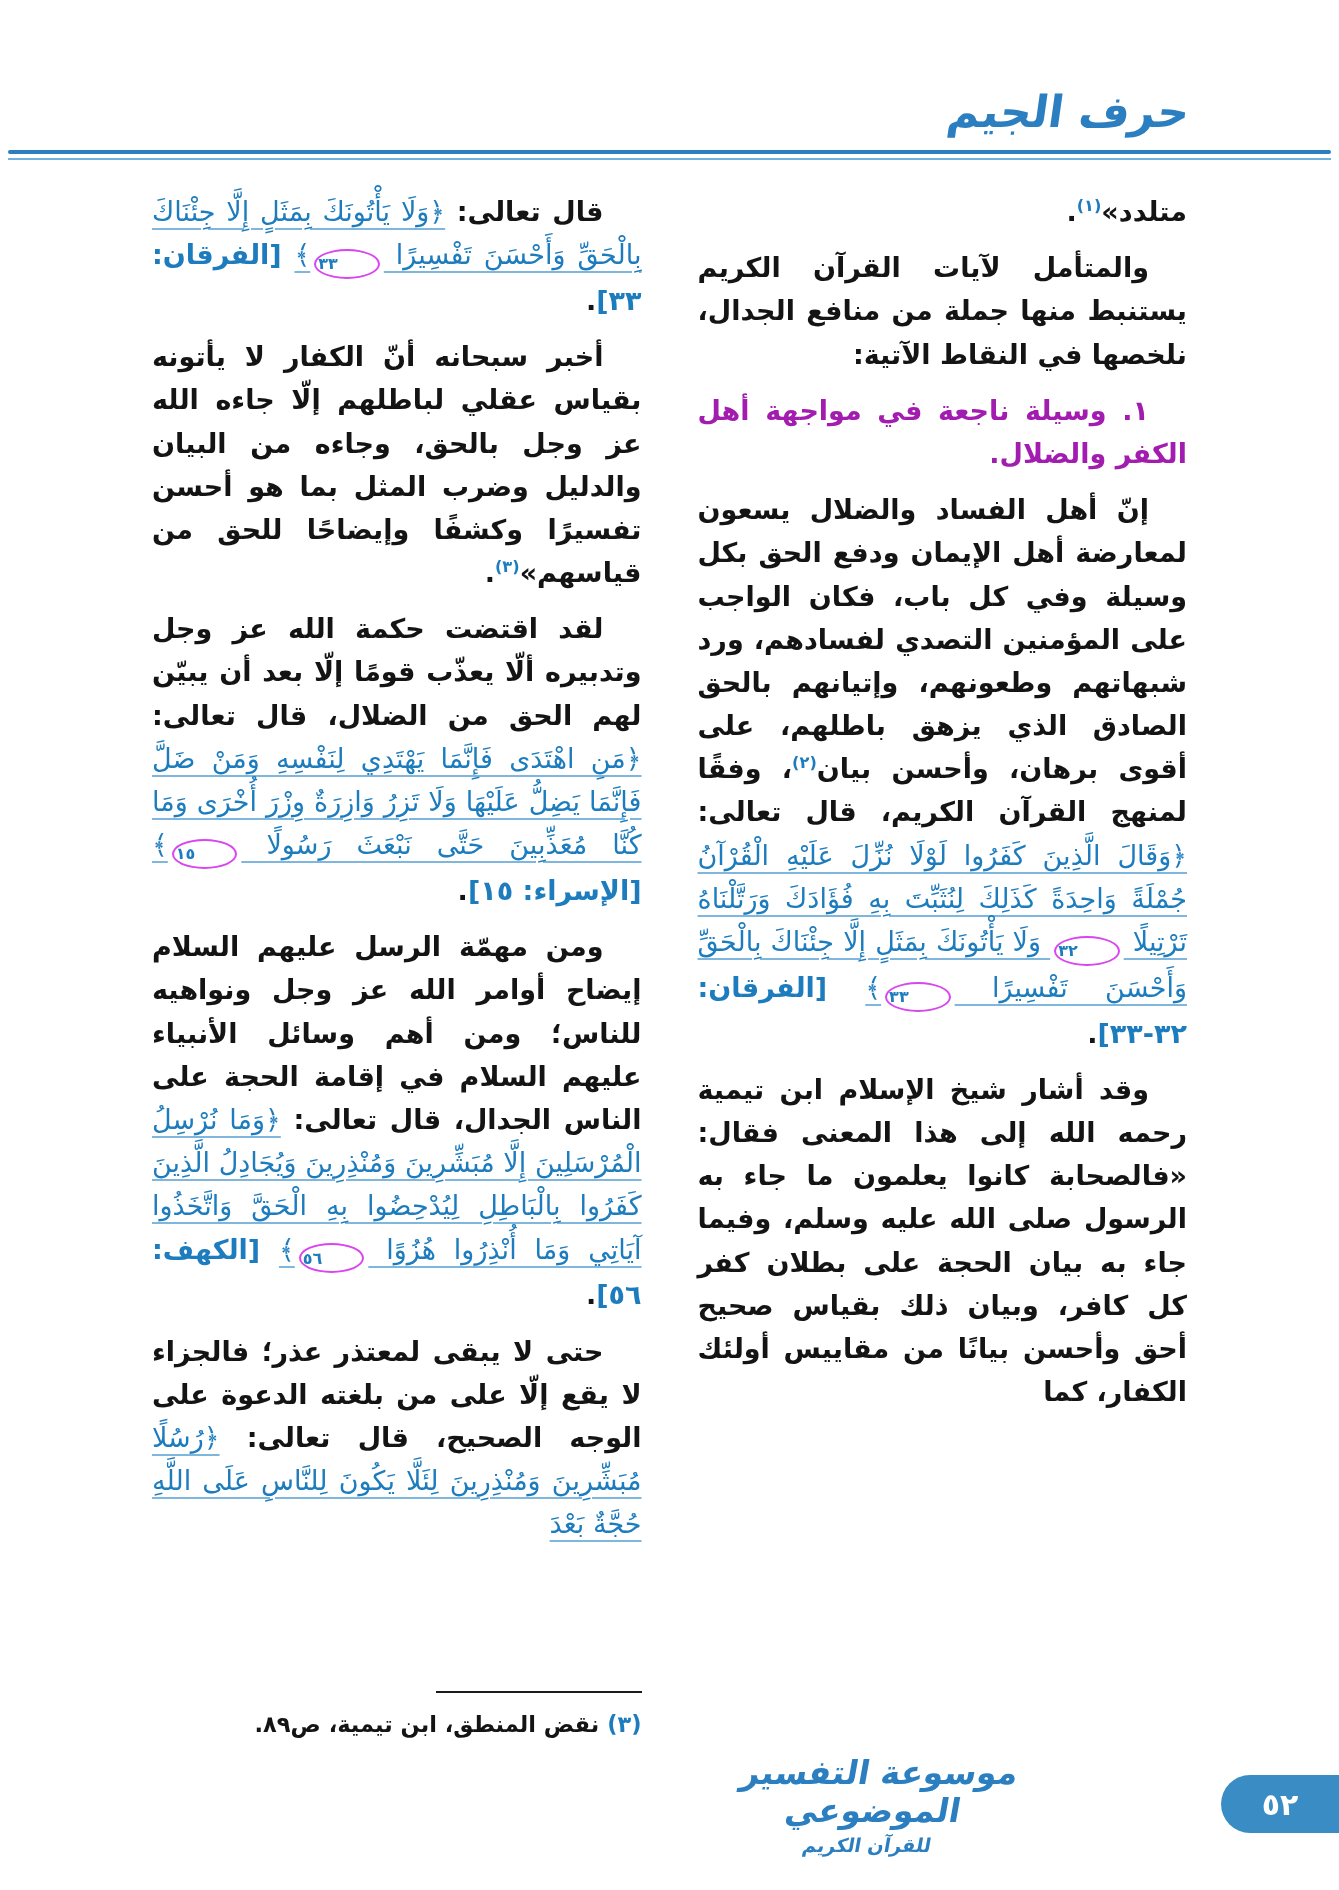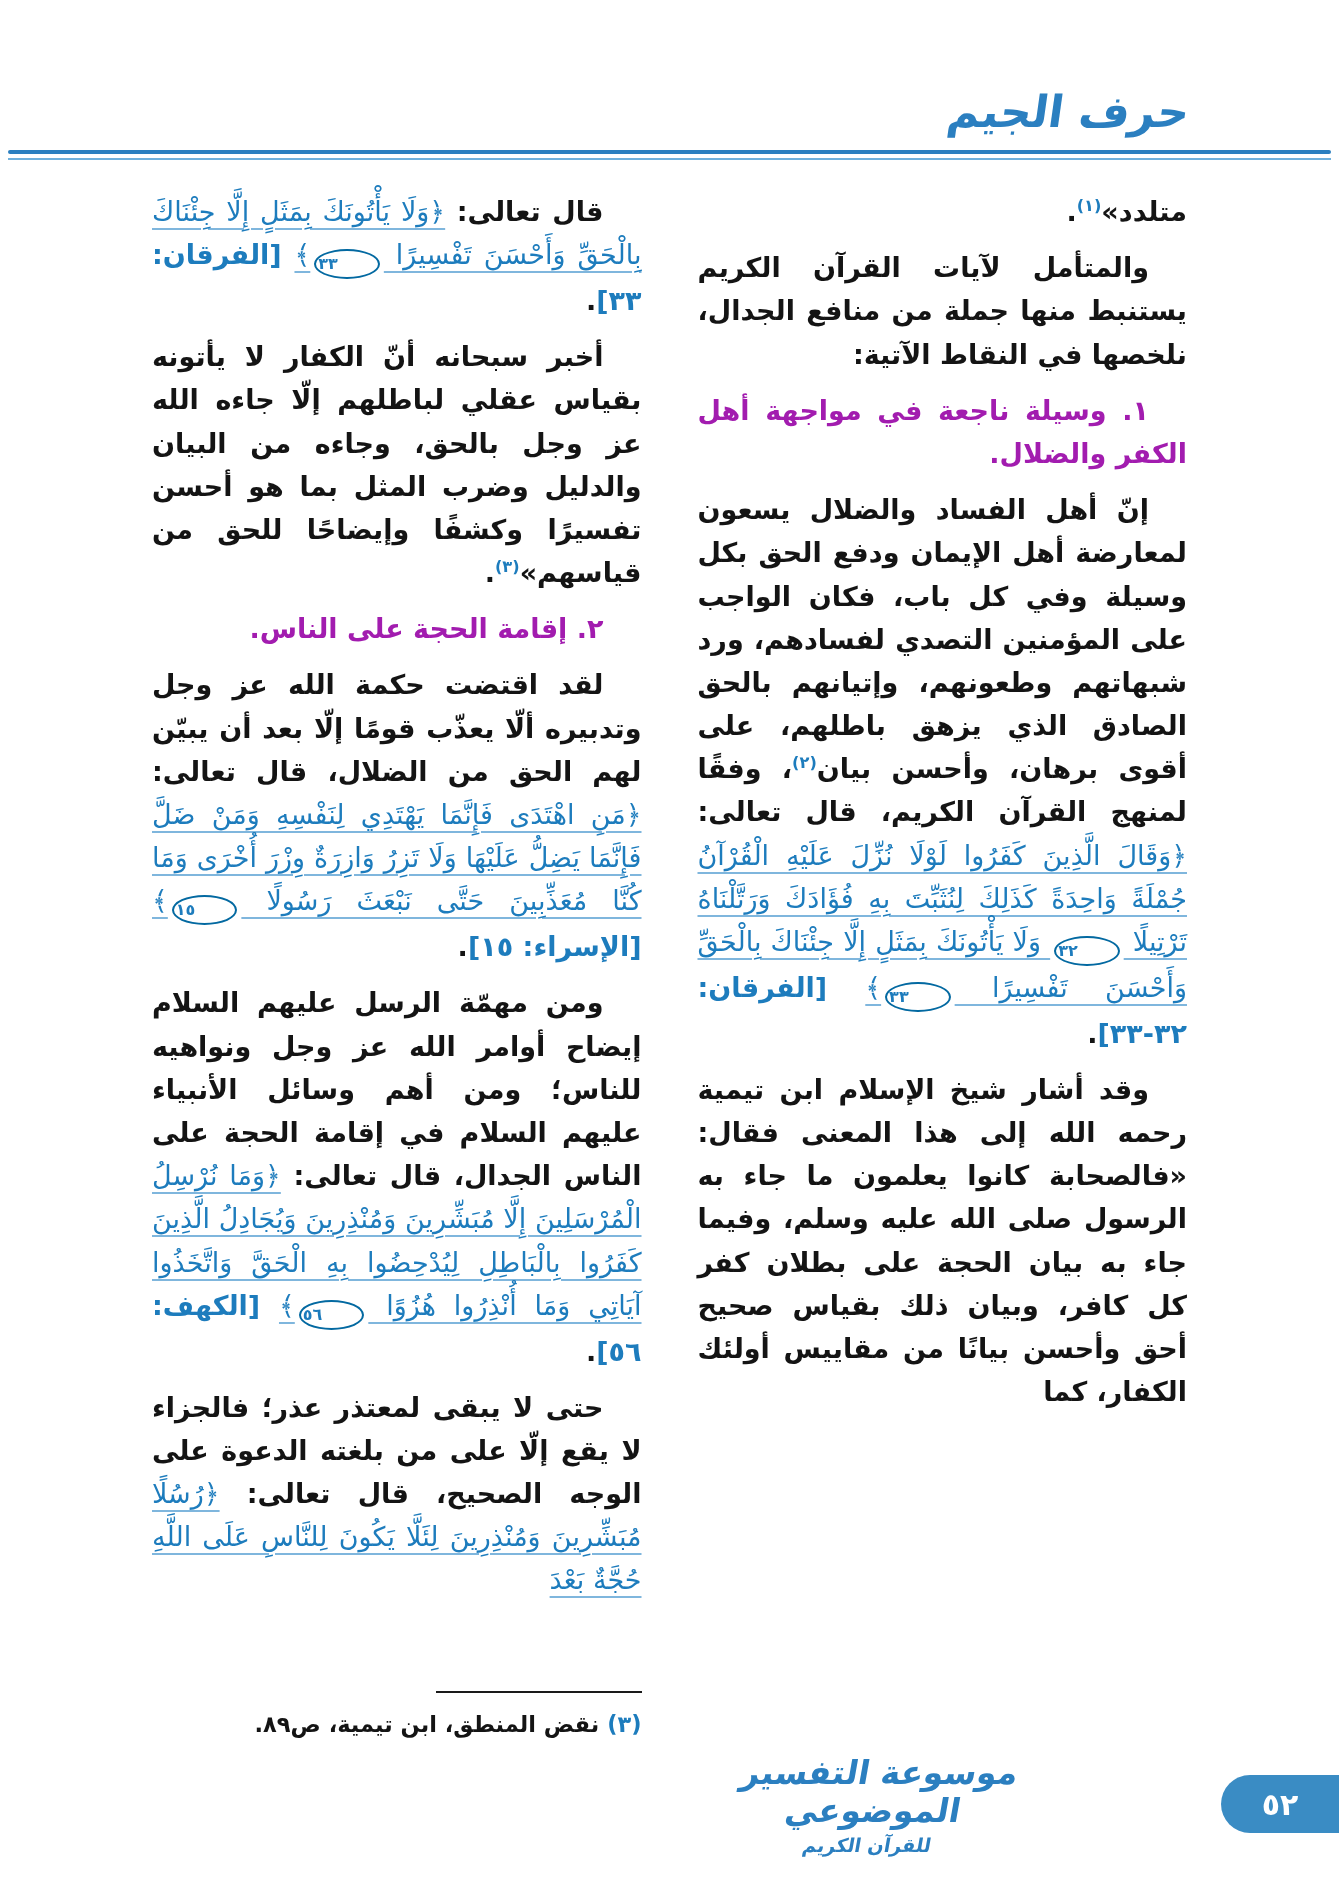--- a/index.html
+++ b/index.html
@@ -41,21 +41,21 @@
   .seg-q {
     color:#1d7cbd; font-weight:400;
     text-decoration:underline;
     text-decoration-thickness:1.5px;
     text-underline-offset:7px;
     text-decoration-color:#7fb6dd;
   }
   .seg-a {
     display:inline-flex; align-items:center; justify-content:center;
     min-width:30px; height:30px; padding:0 2px; box-sizing:border-box;
-    border:2px solid #0369a1; border-radius:50%;
+    border:2px solid #d946ef; border-radius:50%;
     color:#1d7cbd; font-size:16px; font-weight:700;
     vertical-align:-5px; margin:0 4px;
   }
   .seg-r { color:#1d7cbd; font-weight:700; }
   .seg-f { color:#1d7cbd; font-size:0.6em; vertical-align:super; font-weight:700; }
 
   .footnotes { margin-top:auto; padding-top:8px; }
   .fn-rule-long  { height:2.5px; background:#1a1a1a; margin-bottom:16px; }
   .fn-rule-short { height:2.5px; background:#1a1a1a; width:42%; margin-bottom:14px; }
   .fn {
@@ -102,21 +102,20 @@
           <p class="block heading indent"><span class="seg-t">١. وسيلة ناجعة في مواجهة أهل الكفر والضلال.</span></p>
           <p class="block para indent"><span class="seg-t">إنّ أهل الفساد والضلال يسعون لمعارضة أهل الإيمان ودفع الحق بكل وسيلة وفي كل باب، فكان الواجب على المؤمنين التصدي لفسادهم، ورد شبهاتهم وطعونهم، وإتيانهم بالحق الصادق الذي يزهق باطلهم، على أقوى برهان، وأحسن بيان</span><span class="seg-f">(٢)</span><span class="seg-t">، وفقًا لمنهج القرآن الكريم، قال تعالى: </span><span class="seg-q">﴿وَقَالَ الَّذِينَ كَفَرُوا لَوْلَا نُزِّلَ عَلَيْهِ الْقُرْآنُ جُمْلَةً وَاحِدَةً كَذَلِكَ لِنُثَبِّتَ بِهِ فُؤَادَكَ وَرَتَّلْنَاهُ تَرْتِيلًا </span><span class="seg-a">٣٢</span><span class="seg-q"> وَلَا يَأْتُونَكَ بِمَثَلٍ إِلَّا جِئْنَاكَ بِالْحَقِّ وَأَحْسَنَ تَفْسِيرًا </span><span class="seg-a">٣٣</span><span class="seg-q">﴾</span><span class="seg-t"> </span><span class="seg-r">[الفرقان: ٣٢-٣٣]</span><span class="seg-t">.</span></p>
           <p class="block para indent"><span class="seg-t">وقد أشار شيخ الإسلام ابن تيمية رحمه الله إلى هذا المعنى فقال: «فالصحابة كانوا يعلمون ما جاء به الرسول صلى الله عليه وسلم، وفيما جاء به بيان الحجة على بطلان كفر كل كافر، وبيان ذلك بقياس صحيح أحق وأحسن بيانًا من مقاييس أولئك الكفار، كما</span></p>
         </div>
     </div>
 
     <div class="col">
       <div id="left-blocks">
           <p class="block para indent"><span class="seg-t">قال تعالى: </span><span class="seg-q">﴿وَلَا يَأْتُونَكَ بِمَثَلٍ إِلَّا جِئْنَاكَ بِالْحَقِّ وَأَحْسَنَ تَفْسِيرًا </span><span class="seg-a">٣٣</span><span class="seg-q">﴾</span><span class="seg-t"> </span><span class="seg-r">[الفرقان: ٣٣]</span><span class="seg-t">.</span></p>
           <p class="block para indent"><span class="seg-t">أخبر سبحانه أنّ الكفار لا يأتونه بقياس عقلي لباطلهم إلّا جاءه الله عز وجل بالحق، وجاءه من البيان والدليل وضرب المثل بما هو أحسن تفسيرًا وكشفًا وإيضاحًا للحق من قياسهم»</span><span class="seg-f">(٣)</span><span class="seg-t">.</span></p>
-          <p class="block heading indent"><span class="seg-t">٢. إقامة الحجة على الناس.</span></p>
           <p class="block para indent"><span class="seg-t">لقد اقتضت حكمة الله عز وجل وتدبيره ألّا يعذّب قومًا إلّا بعد أن يبيّن لهم الحق من الضلال، قال تعالى: </span><span class="seg-q">﴿مَنِ اهْتَدَى فَإِنَّمَا يَهْتَدِي لِنَفْسِهِ وَمَنْ ضَلَّ فَإِنَّمَا يَضِلُّ عَلَيْهَا وَلَا تَزِرُ وَازِرَةٌ وِزْرَ أُخْرَى وَمَا كُنَّا مُعَذِّبِينَ حَتَّى نَبْعَثَ رَسُولًا </span><span class="seg-a">١٥</span><span class="seg-q">﴾</span><span class="seg-t"> </span><span class="seg-r">[الإسراء: ١٥]</span><span class="seg-t">.</span></p>
           <p class="block para indent"><span class="seg-t">ومن مهمّة الرسل عليهم السلام إيضاح أوامر الله عز وجل ونواهيه للناس؛ ومن أهم وسائل الأنبياء عليهم السلام في إقامة الحجة على الناس الجدال، قال تعالى: </span><span class="seg-q">﴿وَمَا نُرْسِلُ الْمُرْسَلِينَ إِلَّا مُبَشِّرِينَ وَمُنْذِرِينَ وَيُجَادِلُ الَّذِينَ كَفَرُوا بِالْبَاطِلِ لِيُدْحِضُوا بِهِ الْحَقَّ وَاتَّخَذُوا آيَاتِي وَمَا أُنْذِرُوا هُزُوًا </span><span class="seg-a">٥٦</span><span class="seg-q">﴾</span><span class="seg-t"> </span><span class="seg-r">[الكهف: ٥٦]</span><span class="seg-t">.</span></p>
           <p class="block para indent"><span class="seg-t">حتى لا يبقى لمعتذر عذر؛ فالجزاء لا يقع إلّا على من بلغته الدعوة على الوجه الصحيح، قال تعالى: </span><span class="seg-q">﴿رُسُلًا مُبَشِّرِينَ وَمُنْذِرِينَ لِئَلَّا يَكُونَ لِلنَّاسِ عَلَى اللَّهِ حُجَّةٌ بَعْدَ</span></p>
         </div>
       <div class="footnotes">
         <div class="fn-rule-short"></div>
         <div id="left-fns">
             <p class="fn"><span class="fn-num">(٣)</span><span>نقض المنطق، ابن تيمية، ص٨٩.</span></p>
           </div>
       </div>

